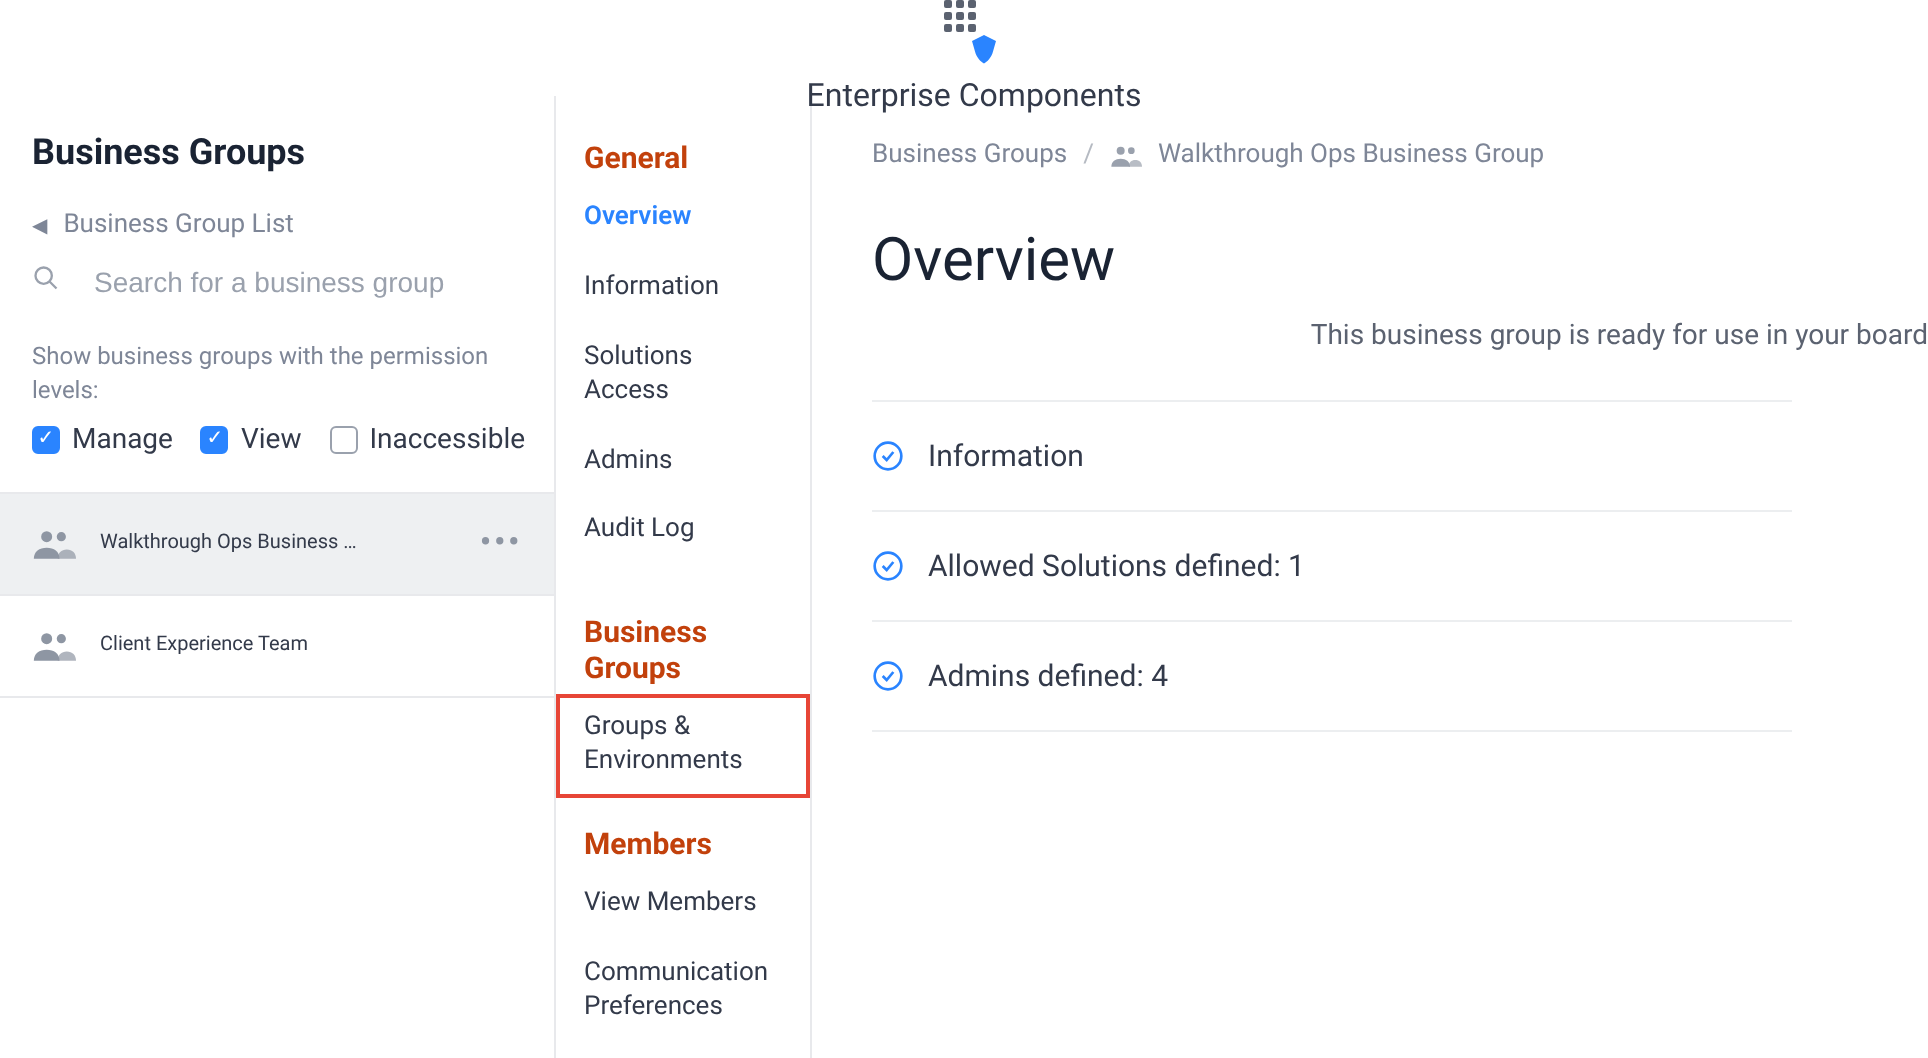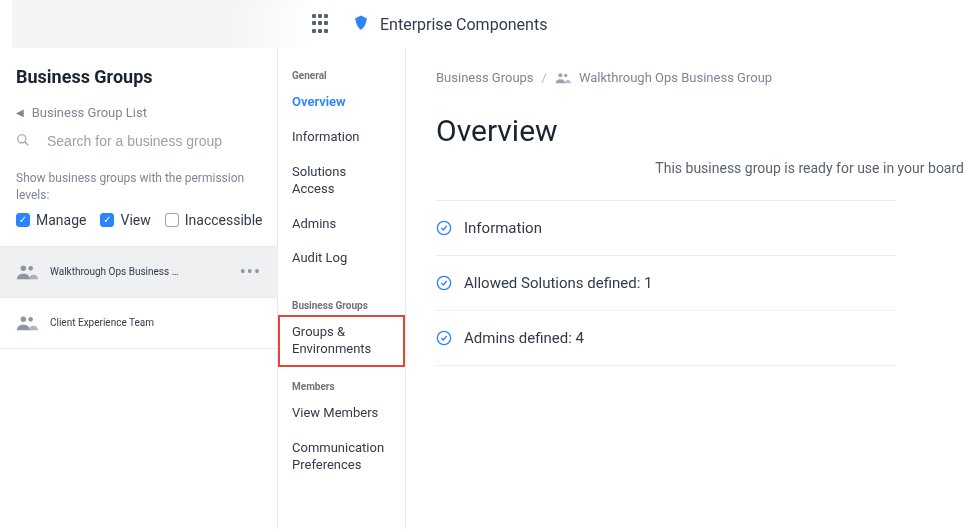--- a/index.html
+++ b/index.html
@@ -14,20 +14,21 @@
     overflow: hidden;
   }
   
   .topbar {
     height: 48px;
     display: flex;
     align-items: center;
     padding: 0 12px;
     background: #fff;
     position: relative;
+    flex-direction: column;
   }
   .topbar-shade {
     position: absolute;
     left: 0; top: 0;
     width: 300px; height: 48px;
     background: linear-gradient(100deg, #f3f4f6 0%, #f3f4f6 70%, rgba(243,244,246,0) 100%);
     z-index: 0;
   }
   .topbar > * { position: relative; z-index: 1; }
   .apps-icon { width: 20px; height: 20px; display: flex; flex-wrap: wrap; gap:2px; cursor:pointer; }
@@ -54,21 +55,21 @@
   .chk .box { width:14px; height:14px; border:1.5px solid #2a84ff; border-radius:3px; background:#2a84ff; color:#fff; display:flex; align-items:center; justify-content:center; font-size:10px; line-height:1; }
   .chk.unchecked .box { background:#fff; border-color:#9aa1ad; color:transparent; }
   .bg-list { margin-top:18px; }
   .bg-item { height:50px; display:flex; align-items:center; padding:0 16px; gap:12px; cursor:pointer; position:relative; }
   .bg-item.active { background:#eef0f2; }
   .people-icon { color:#8e96a3; display:flex; }
   .bg-item .label { flex:1; color:#333a4a; font-size:10px; white-space:nowrap; overflow:hidden; text-overflow:ellipsis; }
   .bg-item .more { color:#8e96a3; font-size:18px; letter-spacing:1px; }
   .bg-divider { height:1px; background:#e8e9ec; }
   
-  .section-head { font-size:10px; font-weight:700; color:#737373; padding:0 14px 4px 14px; margin-top:6px; }
+  .section-head { font-size:15px; font-weight:700; color:#c2410c; padding:0 14px 4px 14px; margin-top:6px; }
   .section-head.first { margin-top:0; }
   .nav-item { display:block; padding:9px 14px; font-size:13px; color:#333a4a; cursor:pointer; line-height:1.3; }
   .nav-item.active { color:#2a84ff; font-weight:600; }
   .nav-item.highlighted { outline:2px solid #e74536; outline-offset:-2px; }
   
   .breadcrumb { display:flex; align-items:center; gap:8px; color:#7e8697; font-size:13px; }
   .breadcrumb .sep { color:#b5bac2; }
   .breadcrumb .people-sm { color:#9aa1ad; display:flex; }
   .page-title { margin-top:28px; font-size:30px; font-weight:400; color:#1a2333; }
   .page-sub { margin-top:12px; color:#5b6270; font-size:14px;text-align:right; }

